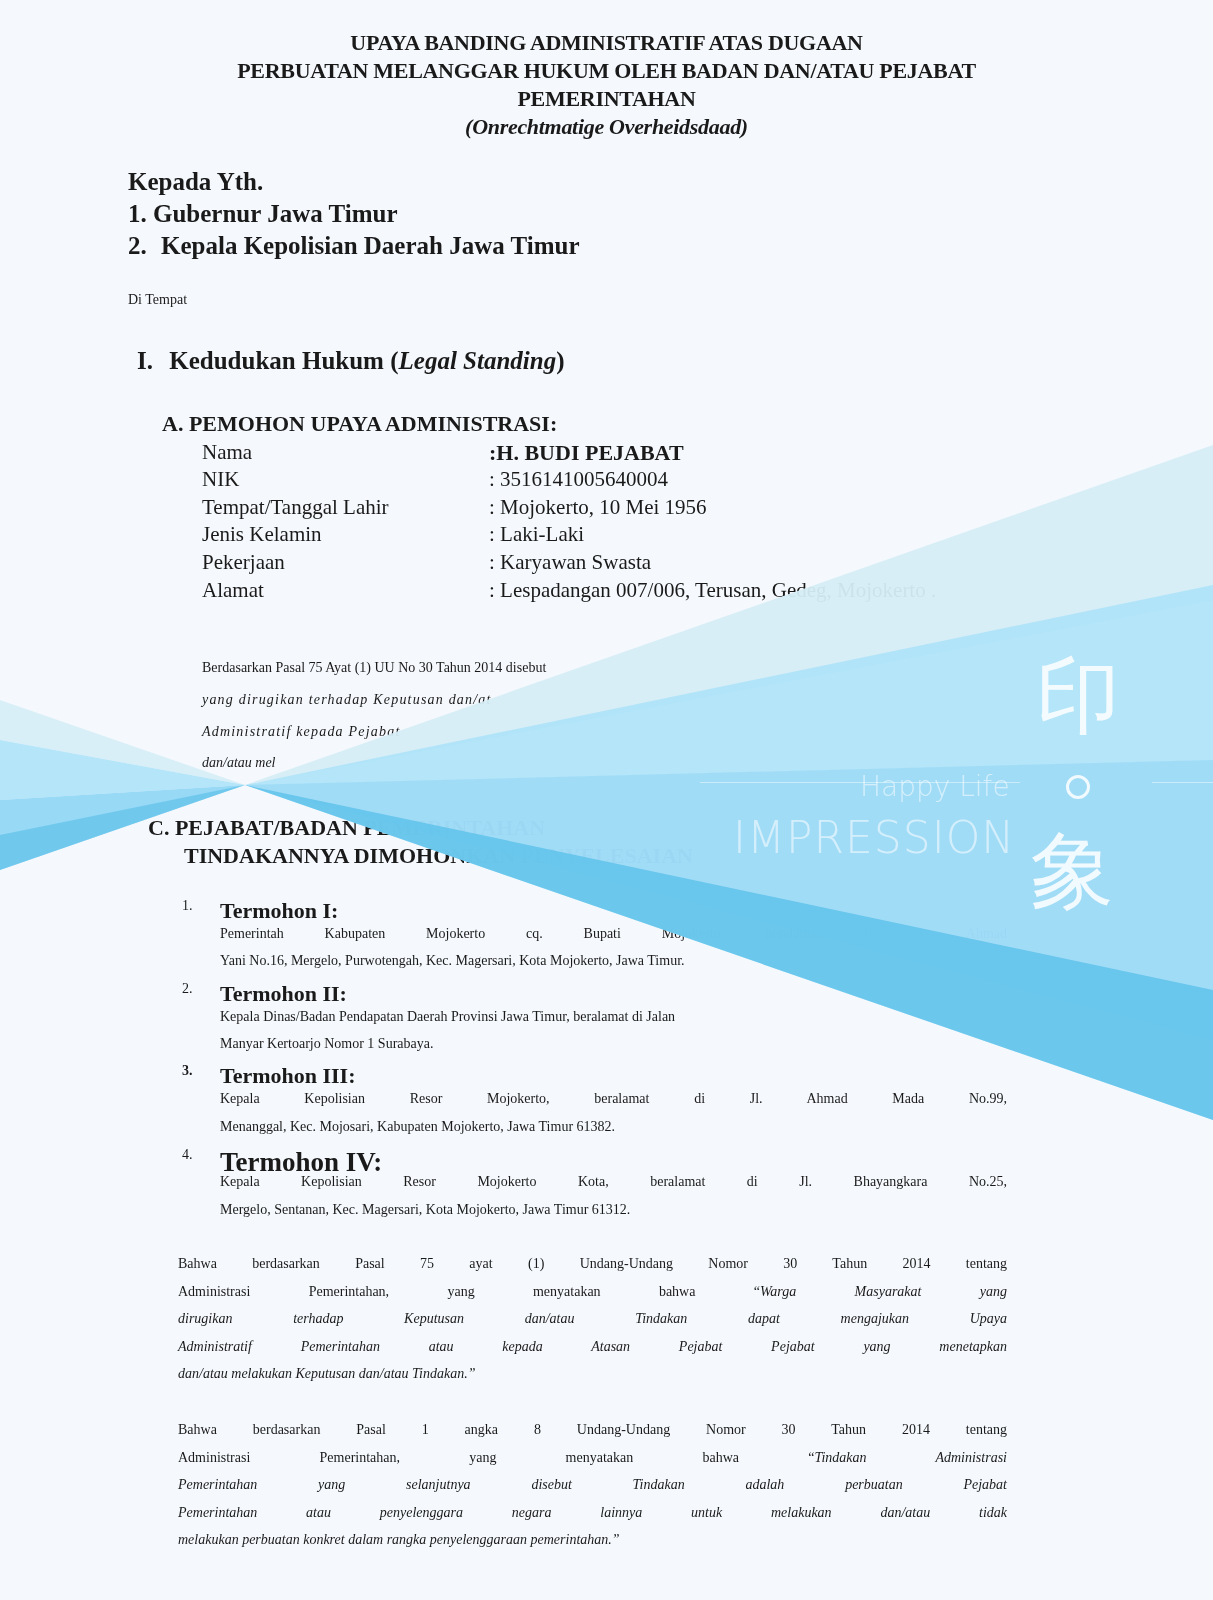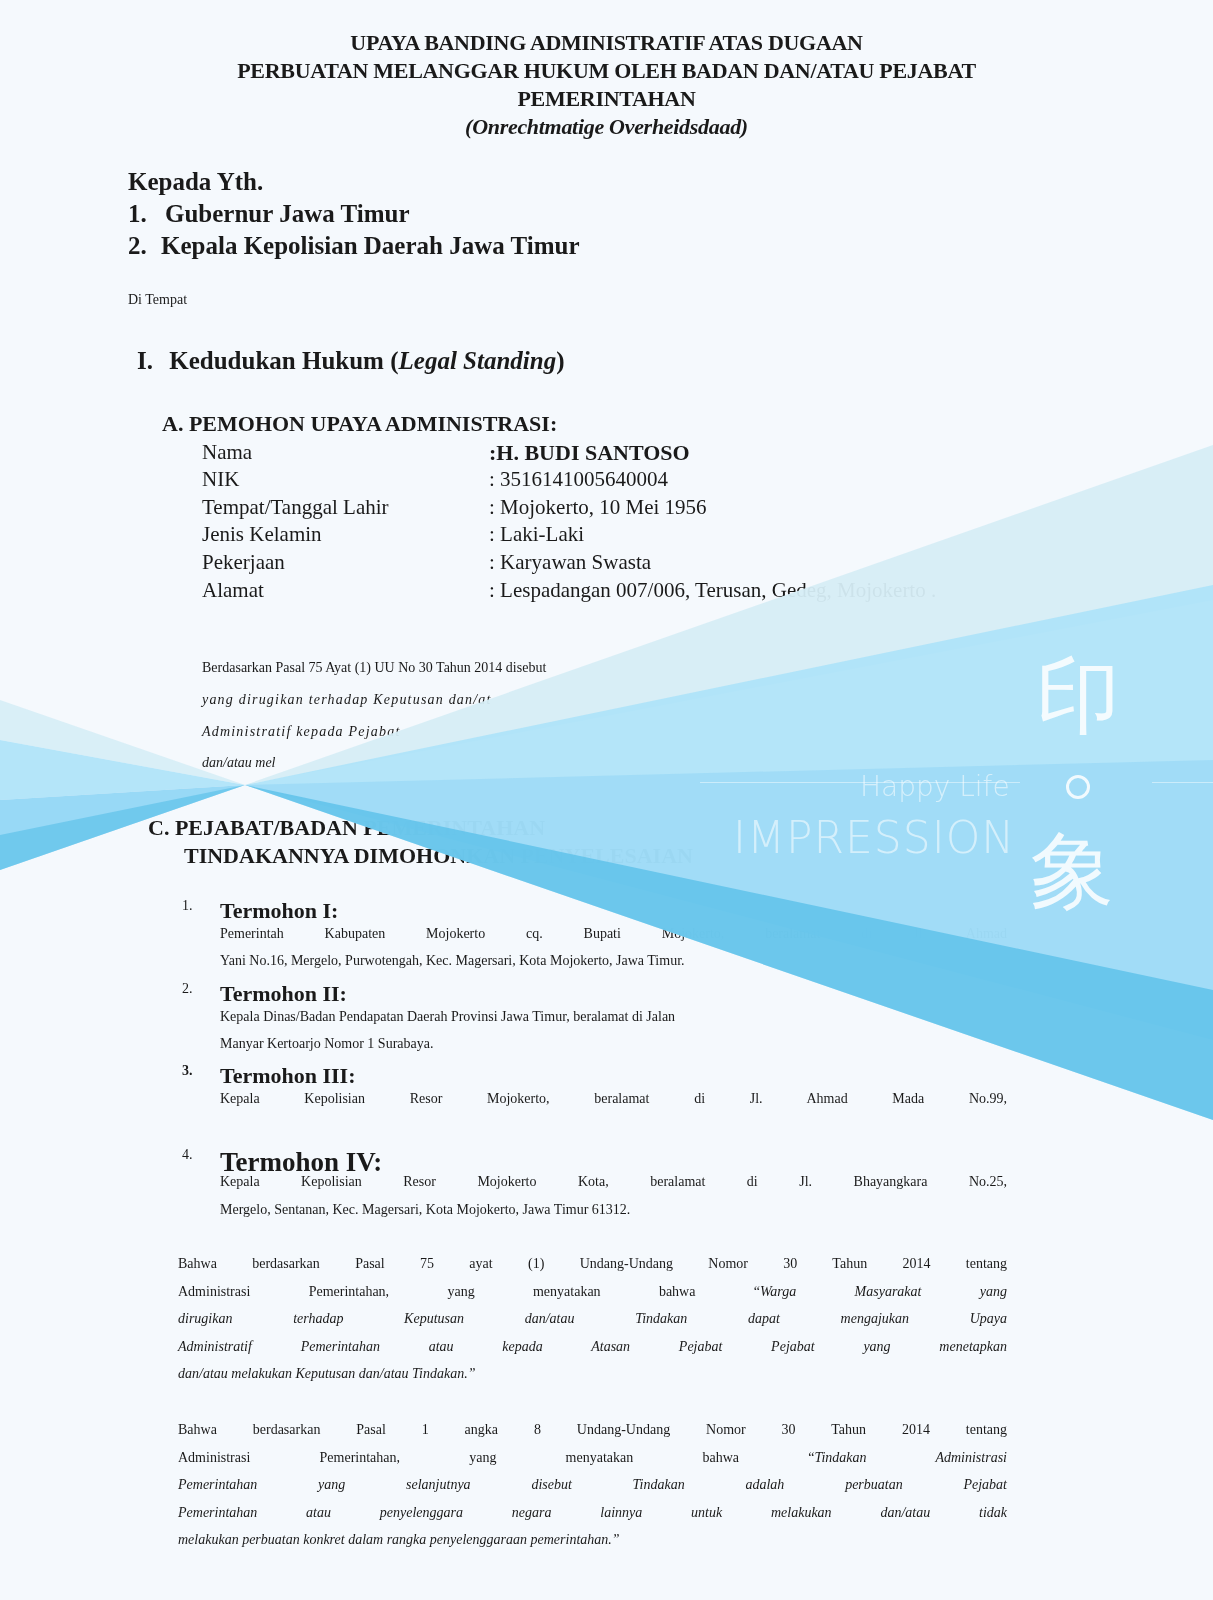--- a/index.html
+++ b/index.html
@@ -40,37 +40,37 @@
 <div class="page">
 
   <div class="abs title" style="top:30px">UPAYA BANDING ADMINISTRATIF ATAS DUGAAN</div>
   <div class="abs title" style="top:58px">PERBUATAN MELANGGAR HUKUM OLEH BADAN DAN/ATAU PEJABAT</div>
   <div class="abs title" style="top:86px">PEMERINTAHAN</div>
   <div class="abs title italic" style="top:114px">(Onrechtmatige Overheidsdaad)</div>
 
   <div class="abs h-big" style="left:128px;top:168px">Kepada Yth.</div>
   <div class="abs h-big" style="left:128px;top:200px">
     <span>1.</span>
-    <span style="margin-left:12px">Gubernur Jawa Timur</span>
+    <span style="margin-left:0">Gubernur Jawa Timur</span>
   </div>
   <div class="abs h-big" style="left:128px;top:232px">
     <span>2.</span>
     <span style="margin-left:8px">Kepala Kepolisian Daerah Jawa Timur</span>
   </div>
   <div class="abs body-text" style="left:128px;top:292px">Di Tempat</div>
 
   <div class="abs h-big" style="left:137px;top:347px">
     <span>I.</span>
     <span style="margin-left:10px">Kedudukan Hukum (</span><span class="it">Legal Standing</span><span>)</span>
   </div>
 
   <div class="abs bold" style="left:162px;top:411px;font-size:22px">A.  PEMOHON UPAYA ADMINISTRASI:</div>
 
   <div class="abs field-label" style="top:440px">Nama</div>
-  <div class="abs field-value bold" style="top:440px;font-size:22px">:H. BUDI SANTOSO</div>
+  <div class="abs field-value bold" style="top:440px;font-size:22px">:H. BUDI PEJABAT</div>
 
   <div class="abs field-label" style="top:467px">NIK</div>
   <div class="abs field-value" style="top:467px">: 3516141005640004</div>
 
   <div class="abs field-label" style="top:495px">Tempat/Tanggal Lahir</div>
   <div class="abs field-value" style="top:495px">: Mojokerto, 10 Mei 1956</div>
 
   <div class="abs field-label" style="top:522px">Jenis Kelamin</div>
   <div class="abs field-value" style="top:522px">: Laki-Laki</div>
 
@@ -94,20 +94,21 @@
   <div class="abs body-text" style="left:220px;top:953px">Yani No.16, Mergelo, Purwotengah, Kec. Magersari, Kota Mojokerto, Jawa Timur.</div>
 
   <div class="abs body-text" style="left:182px;top:981px">2.</div>
   <div class="abs body-text bold" style="left:220px;top:981px;font-size:22px">Termohon II:</div>
   <div class="abs body-text" style="left:220px;top:1009px">Kepala Dinas/Badan Pendapatan Daerah Provinsi Jawa Timur, beralamat di Jalan</div>
   <div class="abs body-text" style="left:220px;top:1036px">Manyar Kertoarjo Nomor 1 Surabaya.</div>
 
   <div class="abs body-text bold" style="left:182px;top:1063px">3.</div>
   <div class="abs body-text bold" style="left:220px;top:1063px;font-size:22px">Termohon III:</div>
   <div class="abs body-text justify" style="left:220px;top:1091px;width:787px">Kepala Kepolisian Resor Mojokerto, beralamat di Jl. Ahmad Mada No.99,</div>
+  <div class="abs body-text" style="left:220px;top:1119px">Menanggal, Kec. Mojosari, Kabupaten Mojokerto, Jawa Timur 61382.</div>
 
   <div class="abs body-text" style="left:182px;top:1147px">4.</div>
   <div class="abs body-text bold" style="left:220px;top:1147px;font-size:27px">Termohon IV:</div>
   <div class="abs body-text justify" style="left:220px;top:1174px;width:787px">Kepala Kepolisian Resor Mojokerto Kota, beralamat di Jl. Bhayangkara No.25,</div>
   <div class="abs body-text" style="left:220px;top:1202px">Mergelo, Sentanan, Kec. Magersari, Kota Mojokerto, Jawa Timur 61312.</div>
 
   <div class="abs body-text justify" style="left:178px;top:1256px;width:829px">Bahwa berdasarkan Pasal 75 ayat (1) Undang-Undang Nomor 30 Tahun 2014 tentang</div>
   <div class="abs body-text justify" style="left:178px;top:1284px;width:829px"><span>Administrasi Pemerintahan, yang menyatakan bahwa “</span><span class="it">Warga Masyarakat yang</span></div>
   <div class="abs body-text justify it" style="left:178px;top:1339px;width:829px">Administratif Pemerintahan atau kepada Atasan Pejabat Pejabat yang menetapkan</div>
   <div class="abs body-text justify it" style="left:178px;top:1311px;width:829px">dirugikan terhadap Keputusan dan/atau Tindakan dapat mengajukan Upaya</div>

